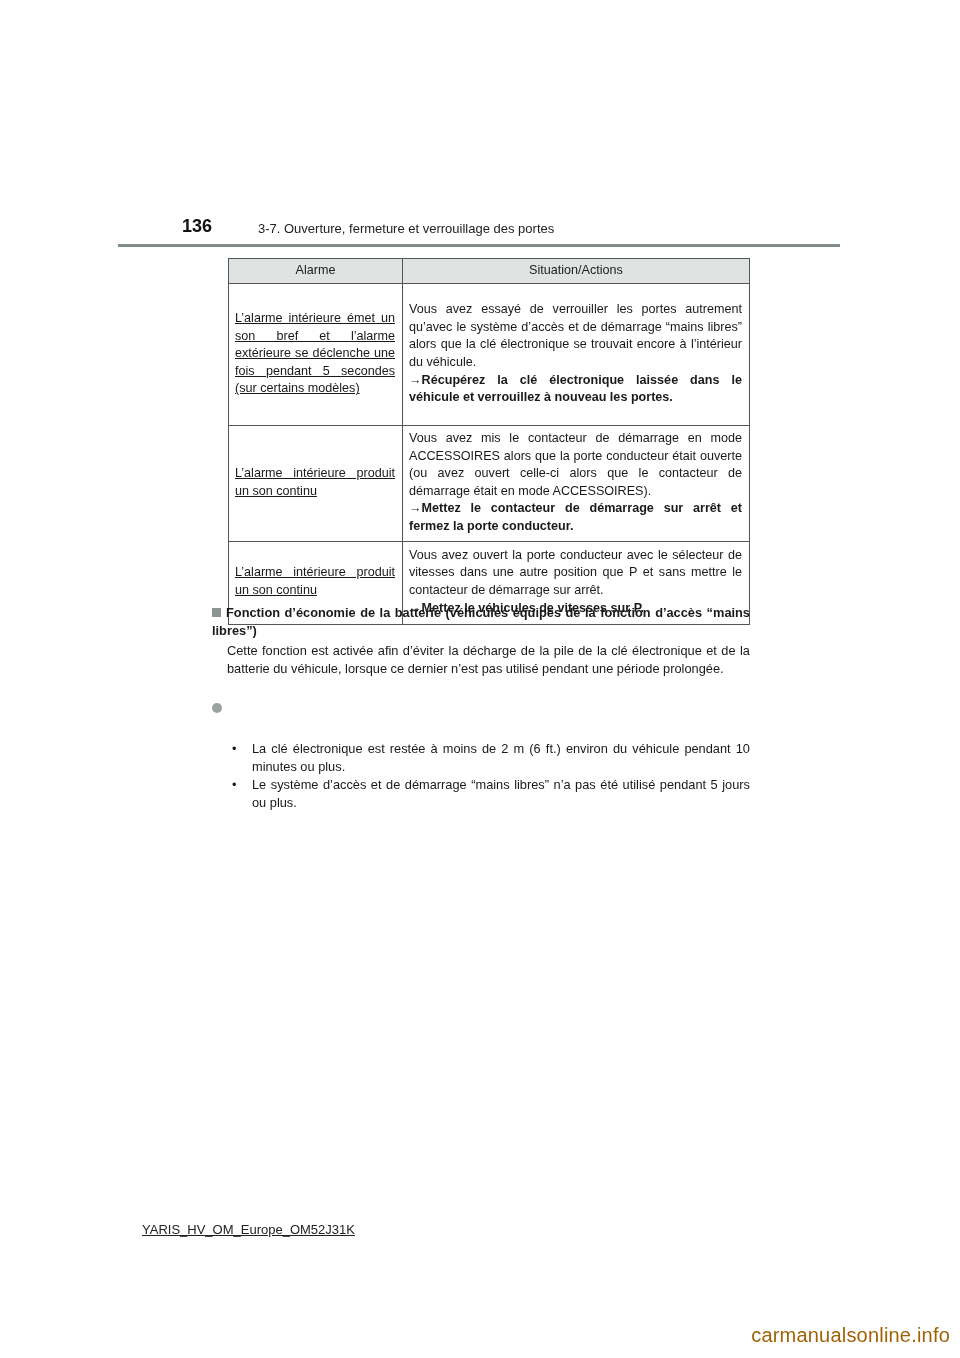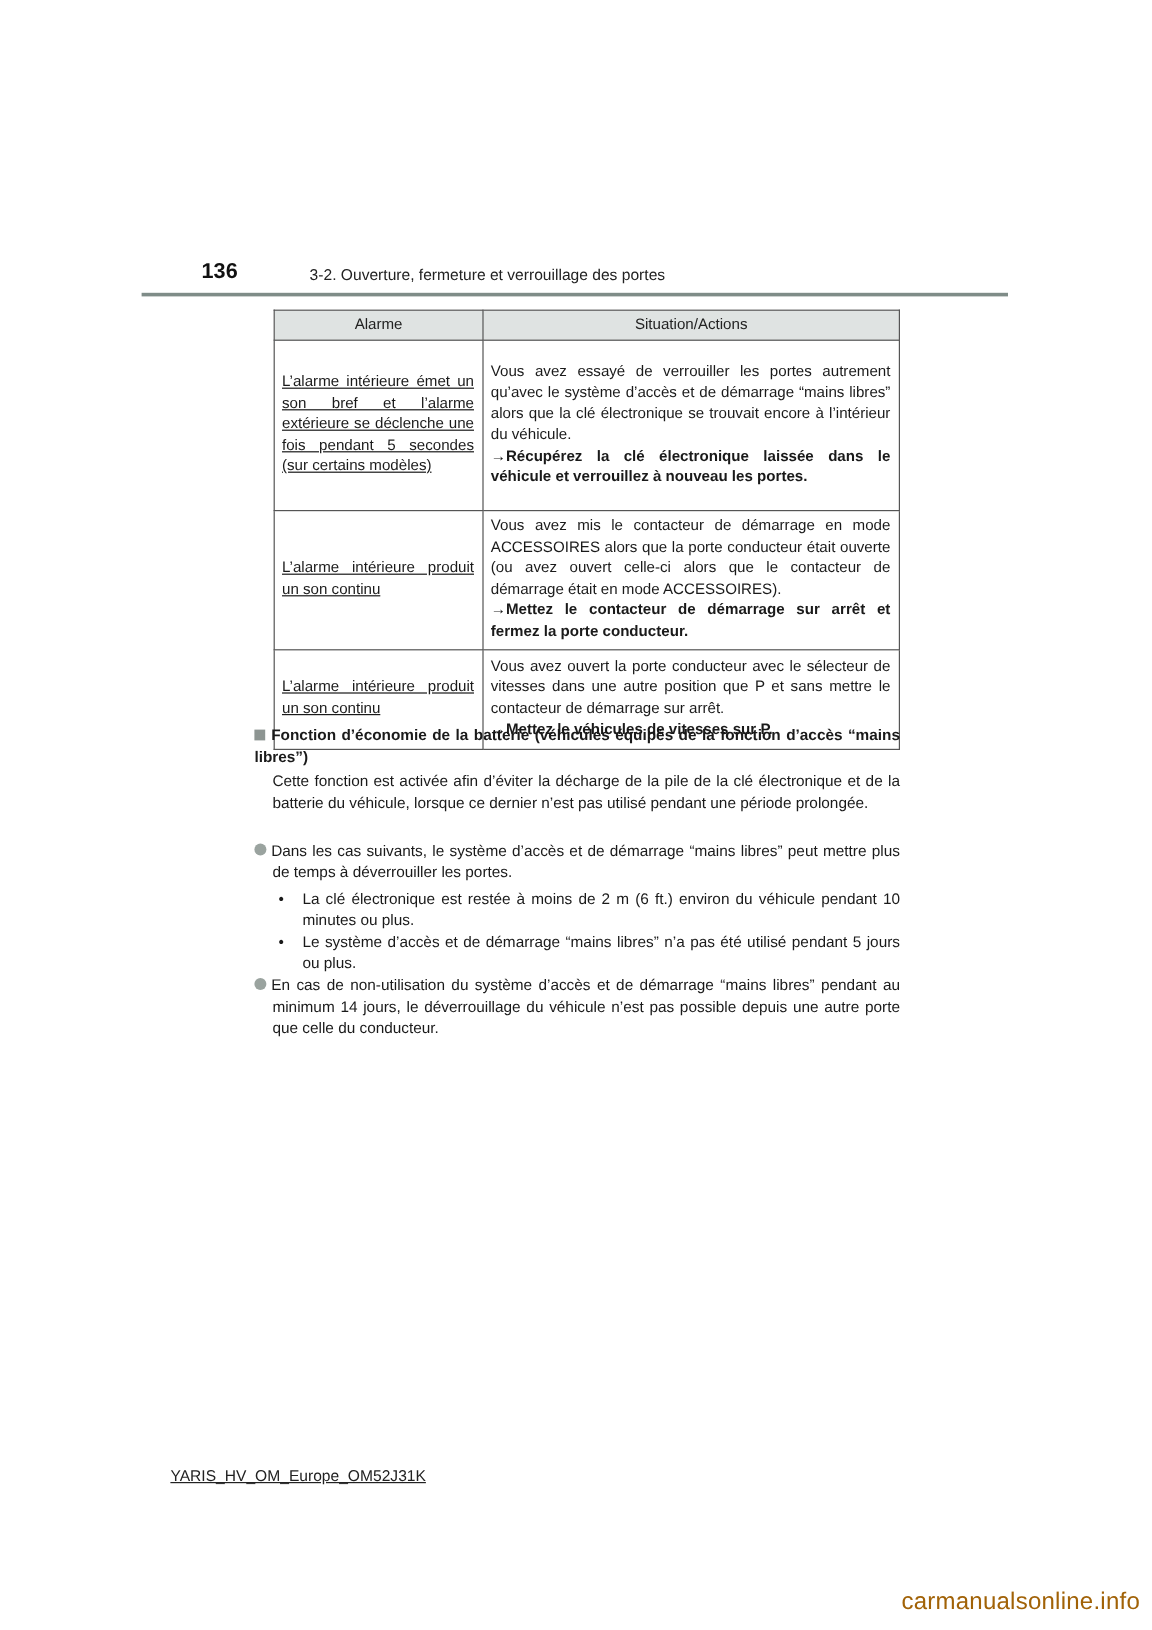--- a/index.html
+++ b/index.html
@@ -1,18 +1,18 @@
 <!DOCTYPE html>
 <html><head>
 <meta charset="utf-8">
 <style>
   html, body { margin:0; padding:0; background:#ffffff; }
   body { width:960px; height:1358px; position:relative; overflow:hidden;
          font-family:"Liberation Sans", sans-serif; color:#1a1a1a; }
-  .page-num { position:absolute; left:168px; top:216px; font-size:18px; font-weight:bold; color:#111; }
+  .page-num { position:absolute; left:182px; top:216px; font-size:18px; font-weight:bold; color:#111; }
   .section-title { position:absolute; left:258px; top:221px; font-size:13px; color:#222; }
   .header-rule { position:absolute; left:118px; top:244px; width:722px; height:3px; background:#7f8c88; }
 
   table.alarm { position:absolute; left:228px; top:258px; width:522px; border-collapse:collapse;
                 font-size:12.6px; line-height:17.6px; }
   table.alarm th, table.alarm td { border:1px solid #555; vertical-align:middle; }
   table.alarm th { background:#dfe3e2; font-weight:normal; height:24px; padding:0; color:#222; }
   table.alarm td { padding:4px 7px 5px 6px; text-align:justify; }
   table.alarm td.c1 { width:160px;text-decoration:underline; }
   .action { font-weight:bold; display:block; }
@@ -29,21 +29,21 @@
   .sub .b { position:absolute; left:-10px; top:0; }
   .sub .t { display:block; padding-left:10px; }
 
   .footer { position:absolute; left:142px; top:1222px; font-size:13px; color:#222;text-decoration:underline; }
   .watermark { position:absolute; right:10px; top:1324px; font-size:20px; color:#a16207; letter-spacing:0.2px; }
 </style>
 </head>
 <body>
 
 <div class="page-num">136</div>
-<div class="section-title">3-2. Ouverture, fermeture et verrouillage des portes</div>
+<div class="section-title">3-7. Ouverture, fermeture et verrouillage des portes</div>
 <div class="header-rule"></div>
 
 <table class="alarm">
   <thead>
     <tr>
       <th>Alarme</th>
       <th>Situation/Actions</th>
     </tr>
   </thead>
   <tbody>
@@ -71,31 +71,30 @@
   </tbody>
 </table>
 
 <div class="heading">
   <span class="sq"></span><span>Fonction d’économie de la batterie (véhicules équipés de la fonction d’accès “mains libres”)</span>
 </div>
 
 <div class="para" style="top:642px">Cette fonction est activée afin d’éviter la décharge de la pile de la clé électronique et de la batterie du véhicule, lorsque ce dernier n’est pas utilisé pendant une période prolongée.</div>
 
 <div class="bullet" style="top:700px">
-  <span class="txt"><span class="first"><span class="dot"></span></span><span>Dans les cas suivants, le système d’accès et de démarrage “mains libres” peut mettre plus de temps à déverrouiller les portes.</span></span>
+  <span class="txt"><span class="first"><span class="dot"></span></span></span>
 </div>
 
 <div class="sub" style="top:740px">
   <span class="b">•</span>
   <span class="t">La clé électronique est restée à moins de 2 m (6 ft.) environ du véhicule pendant 10 minutes ou plus.</span>
 </div>
 
 <div class="sub" style="top:776px">
   <span class="b">•</span>
   <span class="t">Le système d’accès et de démarrage “mains libres” n’a pas été utilisé pendant 5 jours ou plus.</span>
 </div>
 
 <div class="bullet" style="top:812px">
-  <span class="txt"><span class="first"><span class="dot"></span></span><span>En cas de non-utilisation du système d’accès et de démarrage “mains libres” pendant au minimum 14 jours, le déverrouillage du véhicule n’est pas possible depuis une autre porte que celle du conducteur.</span></span>
 </div>
 
 <div class="footer">YARIS_HV_OM_Europe_OM52J31K</div>
 <div class="watermark">carmanualsonline.info</div>
 
 </body></html>

